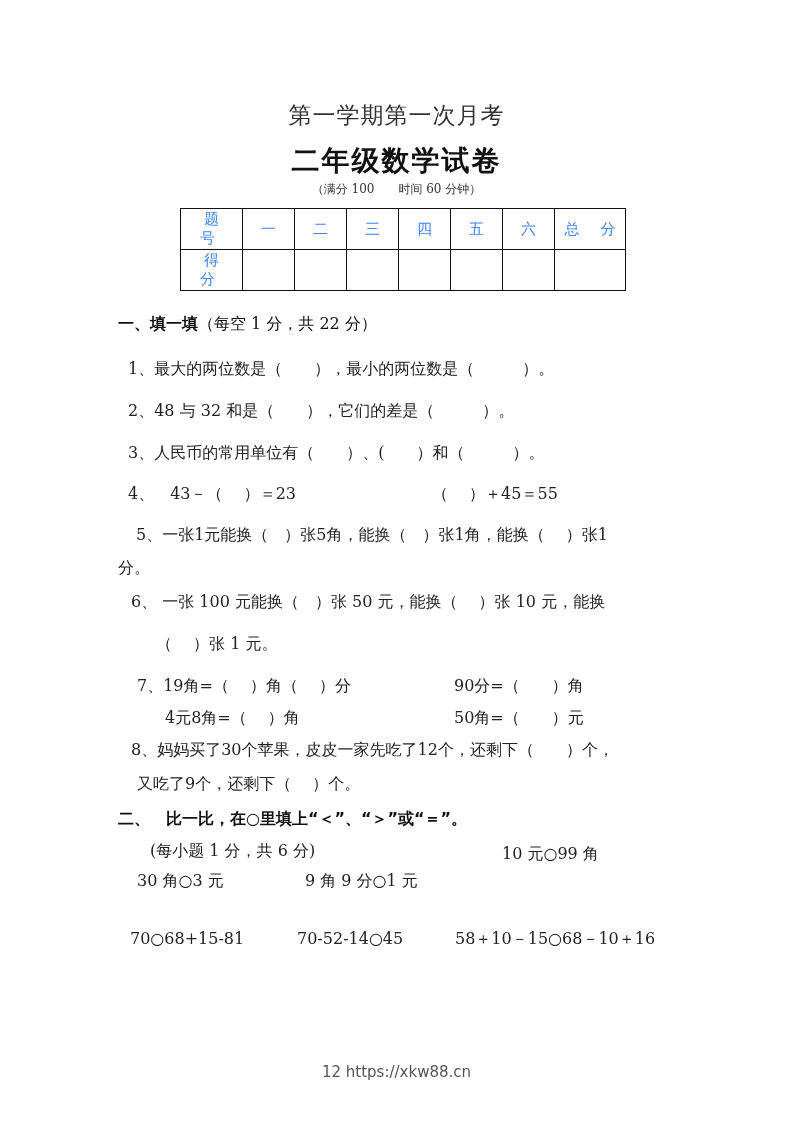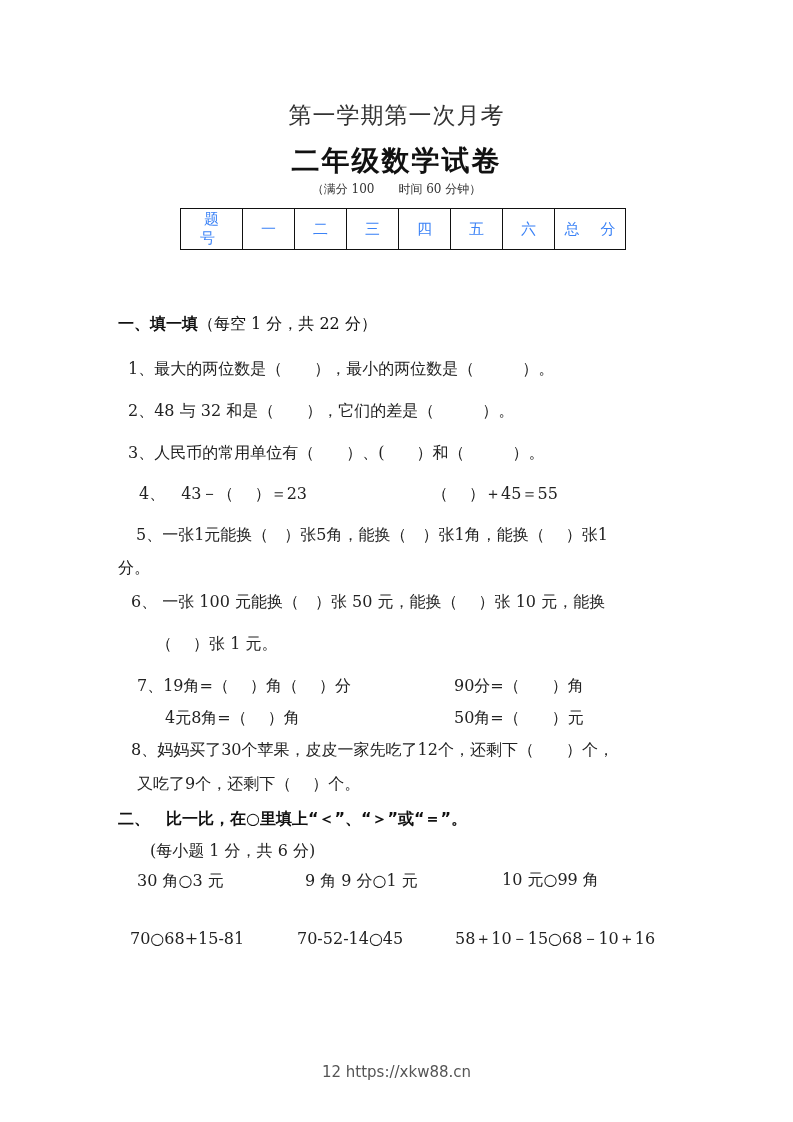--- a/index.html
+++ b/index.html
@@ -34,48 +34,58 @@
       <tr>
     <td class="first">题 号</td>
     <td class="col">一</td>
     <td class="col">二</td>
     <td class="col">三</td>
     <td class="col">四</td>
     <td class="col">五</td>
     <td class="col">六</td>
     <td class="last">总 分</td>
   </tr>
+  <tr>
+    <td class="first">得 分</td>
+    <td class="col"></td>
+    <td class="col"></td>
+    <td class="col"></td>
+    <td class="col"></td>
+    <td class="col"></td>
+    <td class="col"></td>
+    <td class="last"></td>
+  </tr>
 </tbody>
   </table>
 
 <div class="abs sec" style="left:118px; top:314px;">
   <b>一、填一填</b><span>（每空 1 分，共 22 分）</span>
 </div>
 
 <div class="abs q" style="left:128px; top:359px;">1、最大的两位数是（　　），最小的两位数是（　　　）。</div>
 <div class="abs q" style="left:128px; top:401px;">2、48 与 32 和是（　　），它们的差是（　　　）。</div>
 <div class="abs q" style="left:128px; top:443px;">3、人民币的常用单位有（　　）、(　　）和（　　　）。</div>
-<div class="abs q" style="left:139px; top:484px;text-align:right;">4、　43－（　 ）＝23</div>
+<div class="abs q" style="left:128px; top:484px;text-align:right;">4、　43－（　 ）＝23</div>
 <div class="abs q" style="left:432px; top:484px;">（　 ）＋45＝55</div>
 <div class="abs q" style="left:136px; top:525px;">5、一张1元能换（　）张5角，能换（　）张1角，能换（　 ）张1</div>
 <div class="abs q" style="left:118px; top:558px;">分。</div>
 <div class="abs q" style="left:131px; top:592px;">6、 一张 100 元能换（　）张 50 元，能换（　 ）张 10 元，能换</div>
 <div class="abs q" style="left:156px; top:634px;">（　 ）张 1 元。</div>
 <div class="abs q" style="left:137px; top:676px;">7、19角=（　 ）角（　 ）分</div>
 <div class="abs q" style="left:454px; top:676px;">90分=（　　）角</div>
 <div class="abs q" style="left:165px; top:708px;">4元8角=（　 ）角</div>
 <div class="abs q" style="left:454px; top:708px;">50角=（　　）元</div>
 <div class="abs q" style="left:131px; top:740px;">8、妈妈买了30个苹果，皮皮一家先吃了12个，还剩下（　　）个，</div>
 <div class="abs q" style="left:137px; top:774px;">又吃了9个，还剩下（　 ）个。</div>
 
 <div class="abs sec" style="left:118px; top:809px;">
   <b>二、　比一比，在○里填上“＜”、“＞”或“＝”。</b>
 </div>
 <div class="abs q" style="left:150px; top:841px;">(每小题 1 分，共 6 分)</div>
 
 <div class="abs q" style="left:137px; top:871px;">30 角○3 元</div>
 <div class="abs q" style="left:305px; top:871px;">9 角 9 分○1 元</div>
-<div class="abs q" style="left:502px; top:870px;">10 元○99 角</div>
+<div class="abs q" style="left:502px; top:844px;">10 元○99 角</div>
 <div class="abs q" style="left:130px; top:929px;">70○68+15-81</div>
 <div class="abs q" style="left:297px; top:929px;">70-52-14○45</div>
 <div class="abs q" style="left:455px; top:929px;">58＋10－15○68－10＋16</div>
 
 <div class="abs footer">12 https://xkw88.cn</div>
 
 </body></html>

